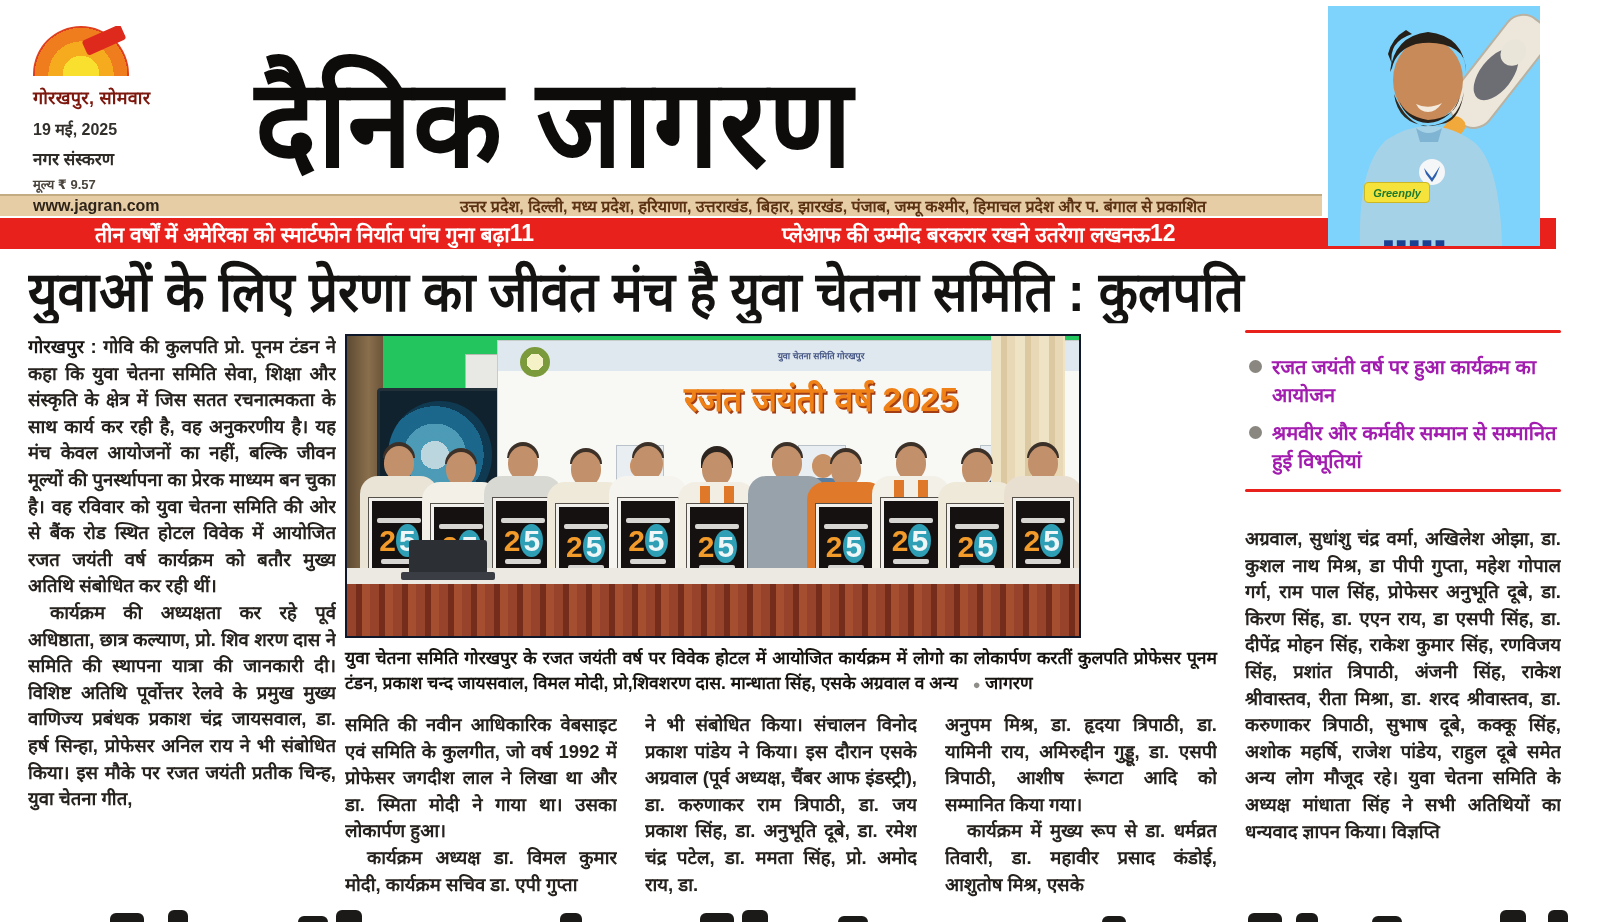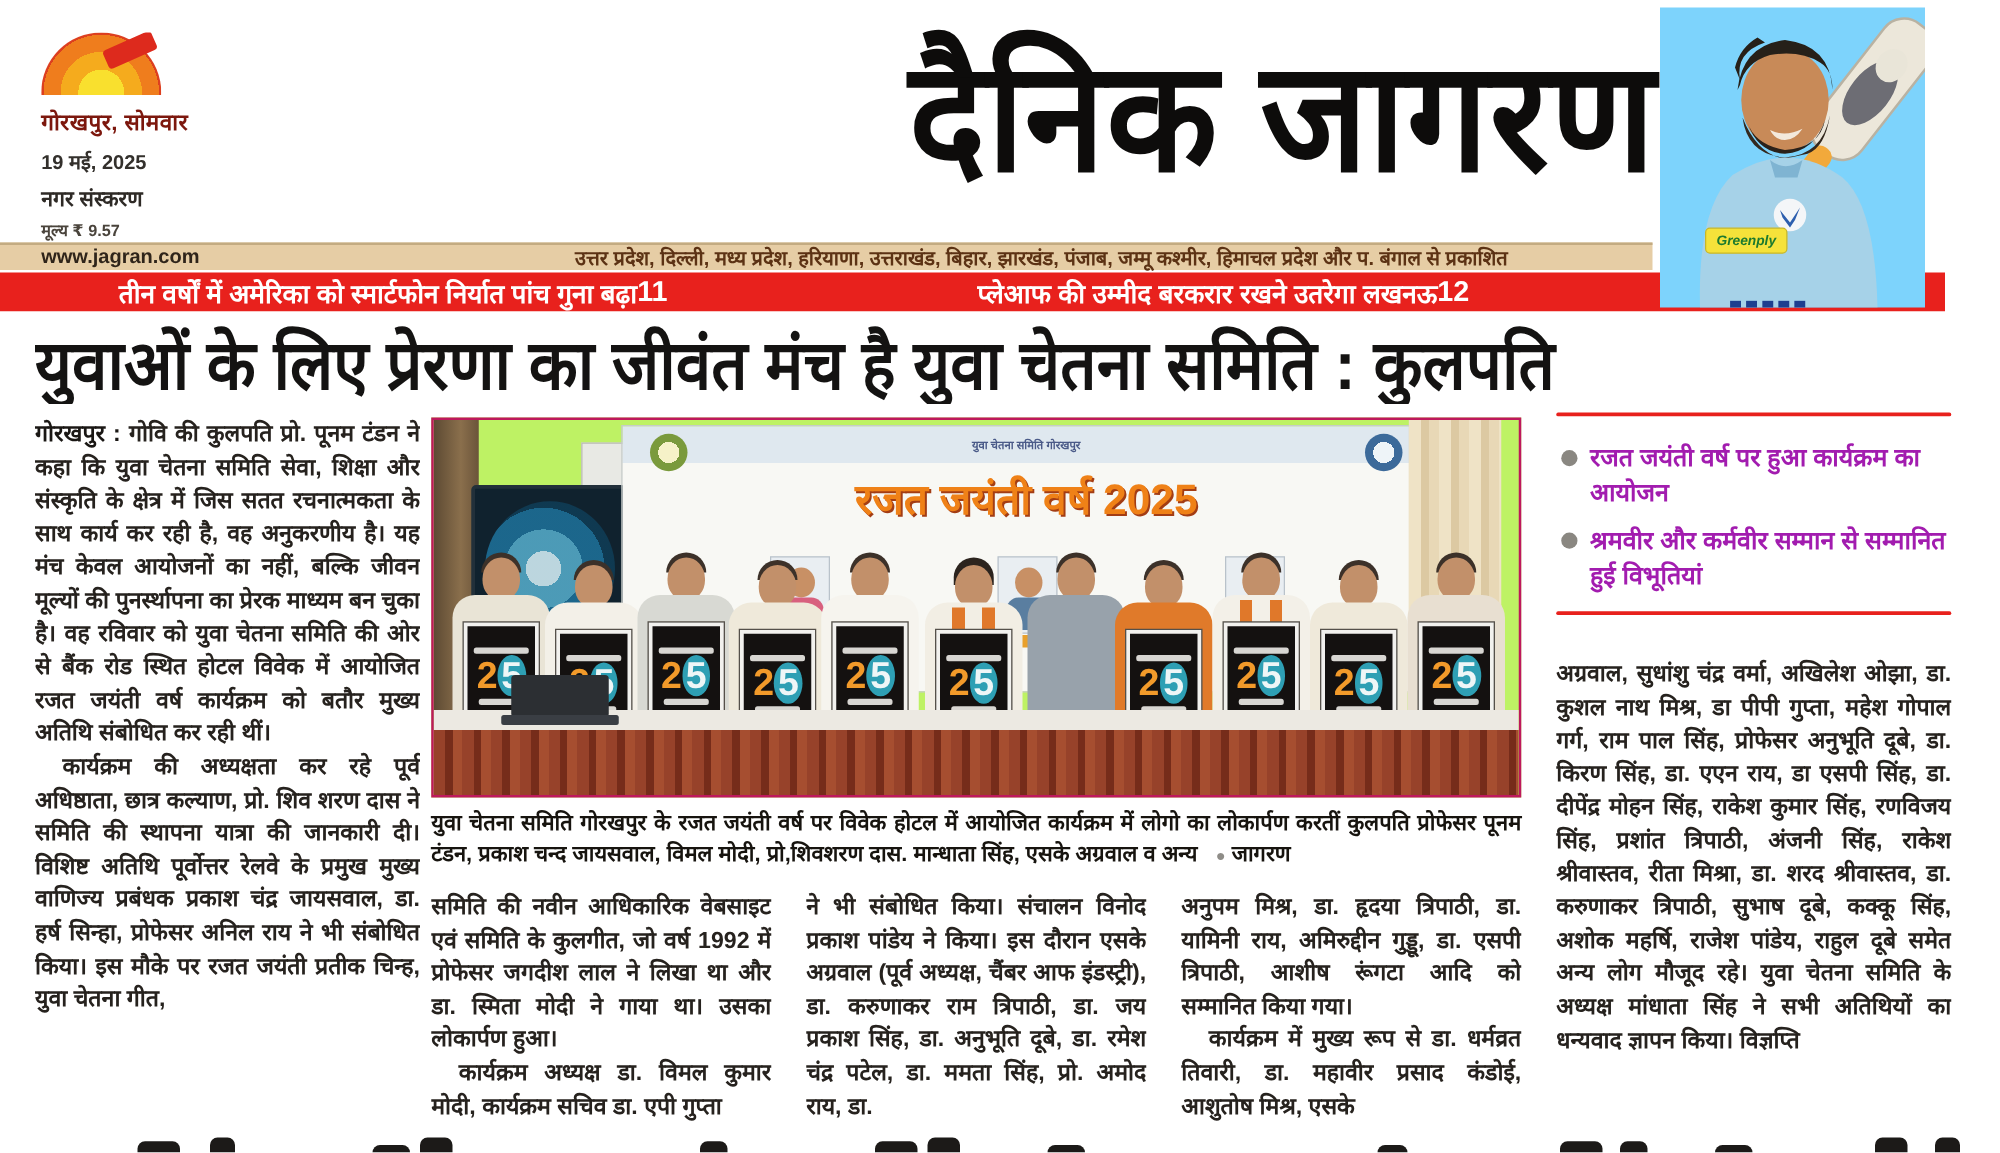--- a/index.html
+++ b/index.html
@@ -13,22 +13,22 @@
   .sun-logo .disc { position:absolute; left:0; top:0; width:96px; height:96px; border-radius:50%;
     background: radial-gradient(circle at 50% 50%, #f9e02e 0 27%, #f5ab1d 27% 48%, #ef7d1d 48% 68%, #dd3f1f 68% 100%); }
   .sun-logo .ray { position:absolute; right:4px; top:6px; width:42px; height:16px; background:#dd2a1d;
     transform:rotate(-24deg); border-radius:3px; }
   .city-line { margin-top:9px; font-size:18px; font-weight:bold; color:#7c170d; letter-spacing:.3px; }
   .date-line { margin-top:9px; font-size:16px; font-weight:bold; color:#33302c; }
   .edition-line { margin-top:7px; font-size:17px; font-weight:bold; color:#2e2a26; }
   .price-line { margin-top:5px; font-size:13px; font-weight:bold; color:#4a443c; }
   .pages-line { margin-top:2px; font-size:13px; font-weight:bold; color:#4a443c; }
 
-  .masthead { position:absolute; left:255px; top:2px; width:1070px; height:172px;
-    display:flex; align-items:center; justify-content:flex-end; }
+  .masthead { position:absolute; left:255px; top:32px; width:1070px; height:172px;
+    display:flex; align-items:center; justify-content:flex-start; }
   .masthead span { font-size:116px; font-weight:900; color:#0d0c0b; white-space:nowrap;
     transform:scaleY(1.06); letter-spacing:1px; }
 
   
   .cricketer { position:absolute; left:1328px; top:6px; width:212px; height:240px; background:#7dd3fc; z-index:5; }
   .greenply { position:absolute; left:36px; top:176px; width:66px; height:21px; background:#f5e23a;
     border:1px solid #c9b727; border-radius:4px; display:flex; align-items:center; justify-content:center;
     font-size:11px; font-style:italic; font-weight:bold; color:#1c7a2e; }
   .jersey-text { position:absolute; left:55px; top:228px; width:110px; height:12px; overflow:hidden;
     color:#1d3f8f; font-weight:900; font-size:18px; letter-spacing:2px; }
@@ -51,22 +51,22 @@
   .headline { position:absolute; left:28px; top:252px; width:1548px; height:66px; overflow:hidden;
     font-size:51px; font-weight:800; color:#141312; white-space:nowrap; transform:scaleY(1.08); transform-origin:top left; }
 
   
   .newsbody { font-size:18.5px; font-weight:600; color:#26221e; text-align:justify; line-height:26.6px; }
   .col-left { position:absolute; left:28px; top:334px; width:308px; height:566px; overflow:hidden; }
   .para + .para { text-indent:22px; }
   .dateline { font-weight:800; color:#1a1714; }
 
   
-  .photo { position:absolute; left:345px; top:334px; width:872px; height:304px; background:#bef264;
-    border:2px solid #be185d; overflow:hidden; }
+  .photo { position:absolute; left:345px; top:334px; width:736px; height:304px; background:#22c55e;
+    border:2px solid #0f172a; overflow:hidden; }
   .wood-left { position:absolute; left:0; top:0; width:36px; height:100%;
     background:linear-gradient(90deg,#5d4a33,#8a6f4c 60%,#6b543a); }
   .screen-tv { position:absolute; left:30px; top:52px; width:124px; height:132px; background:#10222e;
     border:3px solid #22303a; border-radius:4px; }
   .screen-tv .swirl { position:absolute; left:8px; top:10px; width:104px; height:108px; border-radius:50%;
     background:radial-gradient(circle at 45% 50%, #cfeaf2 0 18%, #53a8c6 18% 40%, #1d6e96 40% 62%, #0f3c55 62% 100%); opacity:.9; }
   .proj-screen { position:absolute; left:118px; top:18px; width:58px; height:150px; background:#e8e9e4; border:1px solid #b9bab2; }
   .banner { position:absolute; left:150px; top:4px; width:648px; height:214px;
     background:linear-gradient(180deg,#dfe8ef 0 14%, #f8f8f4 14% 100%); border:1px solid #c6ccc9; }
   .banner-title { position:absolute; left:0; top:34px; width:100%; text-align:center;

